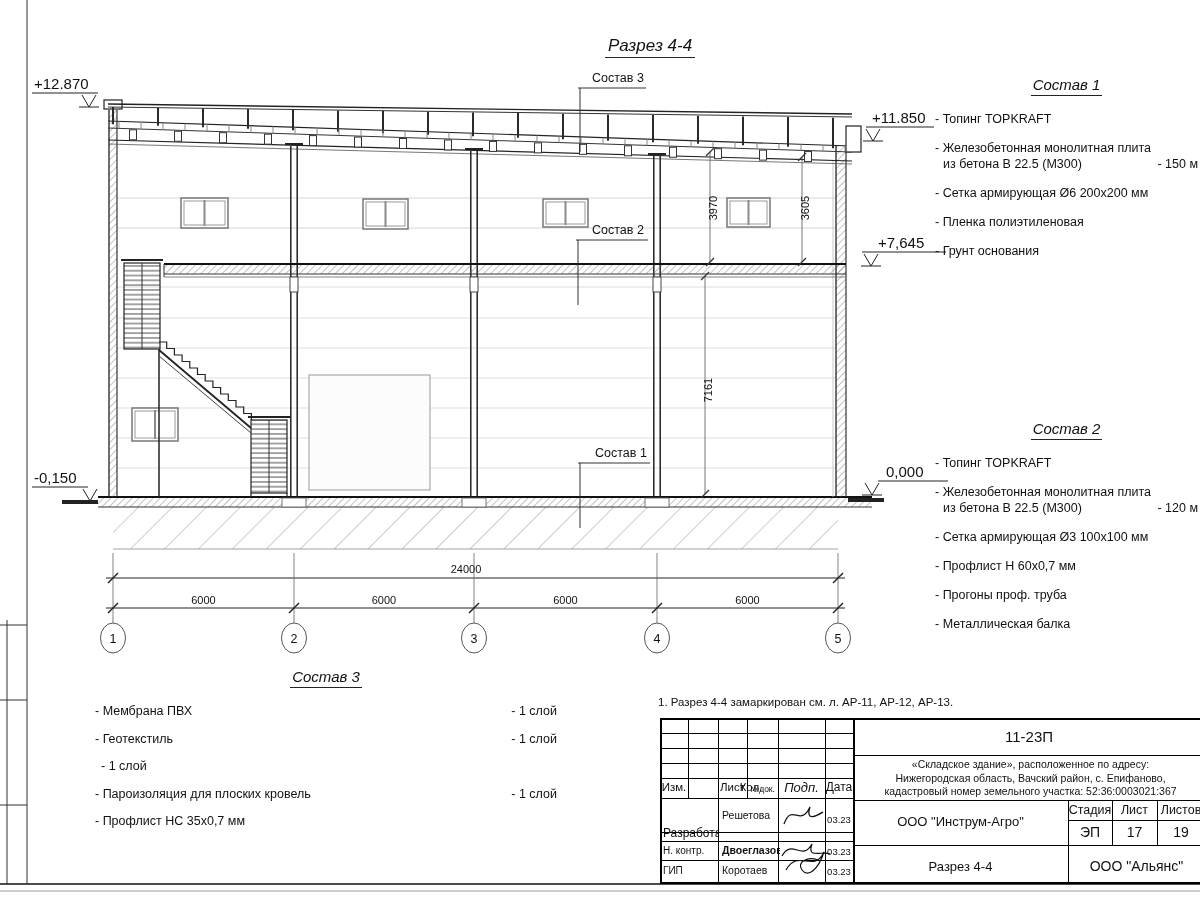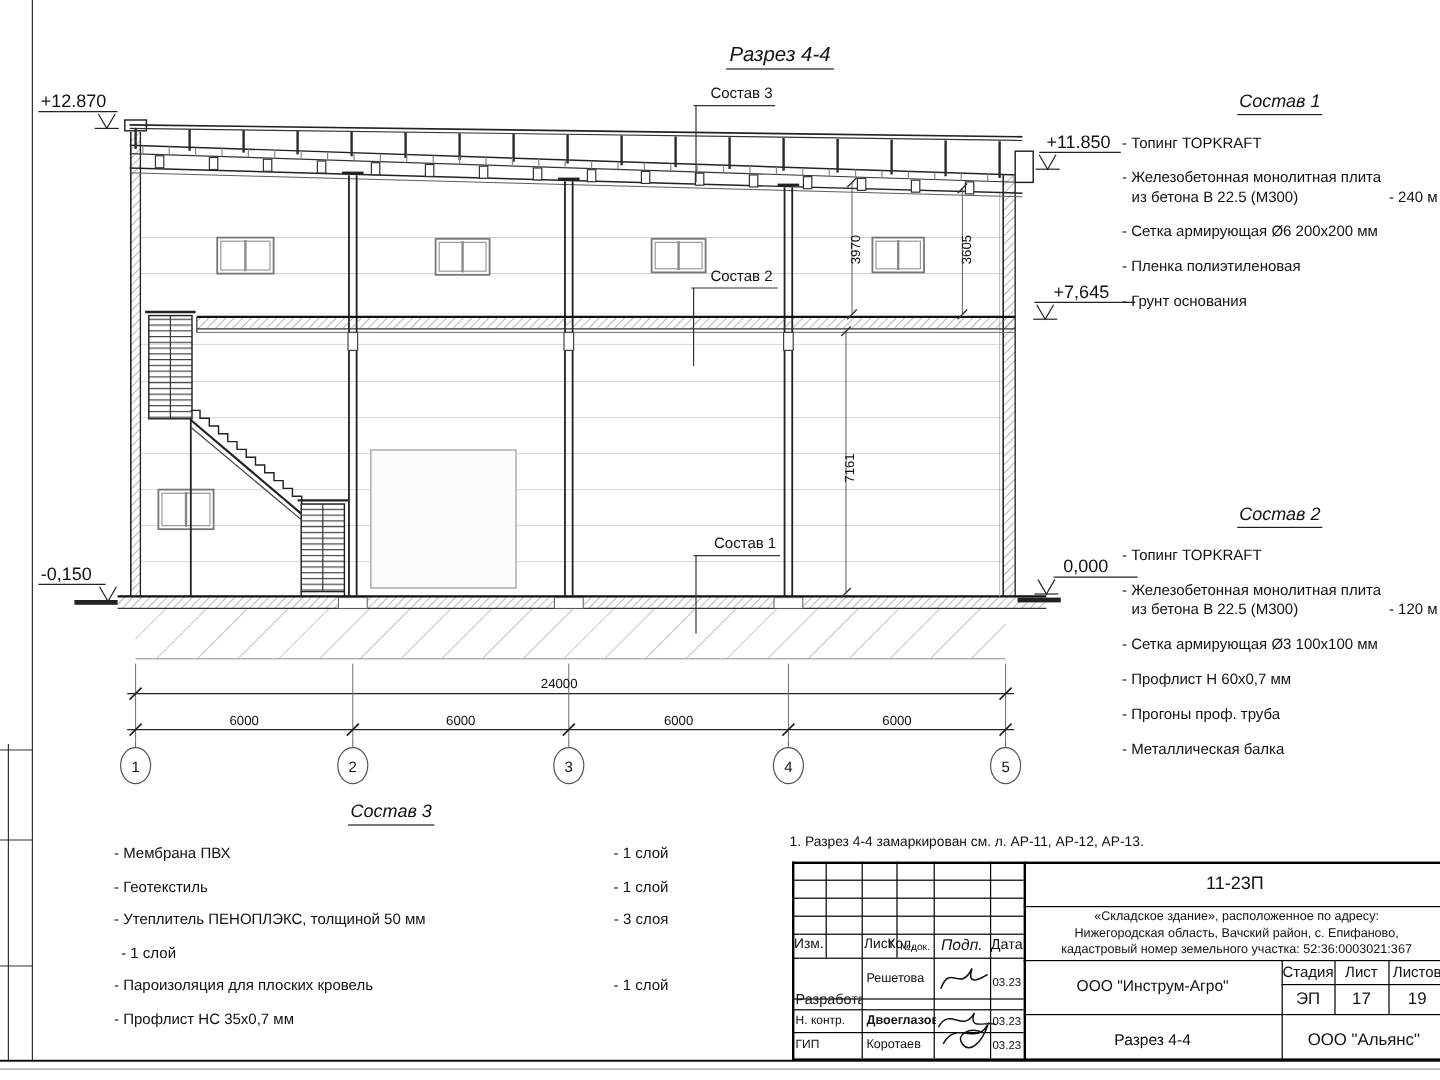--- a/index.html
+++ b/index.html
@@ -366,21 +366,21 @@
 
     </div>
     <span class="qty"></span>
   </div>
 
   <div class="ci">
     <div class="lines">
       <div class="l1">- Железобетонная  монолитная плита</div>
       <div class="l2">из бетона  В 22.5 (М300)</div>
     </div>
-    <span class="qty">- 240 м</span>
+    <span class="qty">- 150 м</span>
   </div>
 
   <div class="ci">
     <div class="lines">
       <div class="l1">- Сетка армирующая Ø6 200х200 мм</div>
 
     </div>
     <span class="qty"></span>
   </div>
 
@@ -466,27 +466,20 @@
   </div>
 
   <div class="ci">
     <div class="lines">
       <div class="l1">- Геотекстиль</div>
 
     </div>
     <span class="qty">- 1 слой</span>
   </div>
 
-  <div class="ci">
-    <div class="lines">
-      <div class="l1">- Утеплитель ПЕНОПЛЭКС, толщиной 50 мм</div>
-
-    </div>
-    <span class="qty">- 3 слоя</span>
-  </div>
 
   <div class="ci">
     <span class="qty">- 1 слой</span>
   </div>
 
   <div class="ci">
     <div class="lines">
       <div class="l1">- Пароизоляция для плоских кровель</div>
 
     </div>

